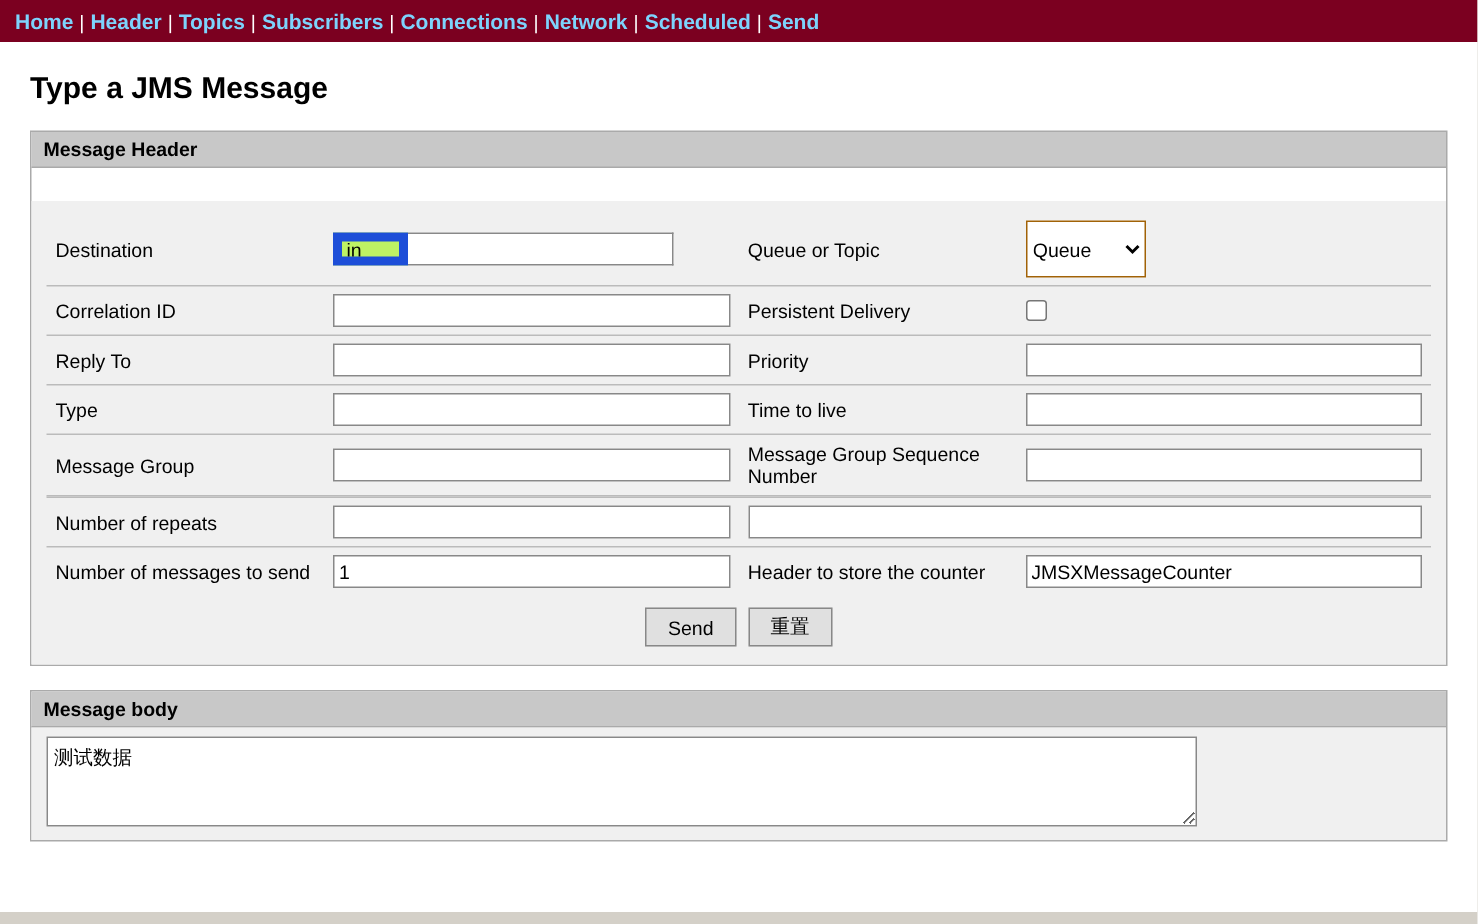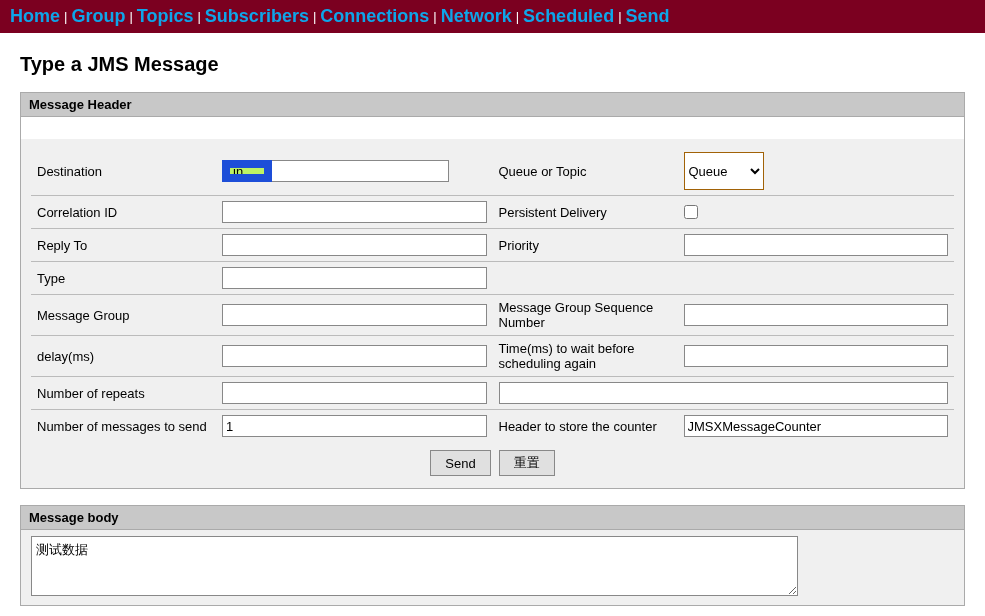--- a/index.html
+++ b/index.html
@@ -7,23 +7,23 @@
 
     
     #navbar {
       background: #7b0020;
       padding: 6px 10px;
       display: flex;
       align-items: center;
       gap: 0;
     }
     #navbar a {
-      color: #0ea5e9;
+      color: #7dd3fc;
       text-decoration: none;
-      font-size: 18px;
+      font-size: 14px;
       font-weight: bold;
     }
     #navbar span {
       color: #fff;
       font-size: 13px;
       margin: 0 4px;
     }
 
     
     #page-content {
@@ -86,21 +86,21 @@
       padding: 0 3px;
     }
     .destination-row {
       display: flex;
       align-items: center;
       gap: 0;
     }
     .destination-in {
       width: 50px;
       height: 22px;
-      border: 8px solid #1d4ed8;
+      border: 6px solid #1d4ed8;
       font-size: 13px;
       padding: 0 3px;
       background: #bef264;
     }
     .destination-name {
       flex: 1;
       height: 22px;
       border: 1px solid #888;
       border-left: none;
       background: #fff;
@@ -154,21 +154,21 @@
       border-top: 1px solid #bbb;
       margin: 0;
     }
   </style>
 </head>
 <body>
 
 <div id="navbar">
   <a>Home</a>
   <span> | </span>
-  <a>Group</a>
+  <a>Header</a>
   <span> | </span>
   <a>Topics</a>
   <span> | </span>
   <a>Subscribers</a>
   <span> | </span>
   <a>Connections</a>
   <span> | </span>
   <a>Network</a>
   <span> | </span>
   <a>Scheduled</a>
@@ -226,47 +226,41 @@
         </div>
       </div>
 
       <div class="divider"></div>
 
       <div class="form-grid">
         <div class="form-row">
           <div class="form-label">Type</div>
           <input class="form-input" type="text" value="" style="">
         </div>
+        <div class="form-row">
+          <div class="form-label">Time to live</div>
+          <input class="form-input" type="text" value="" style="">
+        </div>
       </div>
 
       <div class="divider"></div>
 
       <div class="form-grid">
         <div class="form-row">
           <div class="form-label">Message Group</div>
           <input class="form-input" type="text" value="" style="">
         </div>
         <div class="form-row">
           <div class="form-label">Message Group Sequence Number</div>
           <input class="form-input" type="text" value="" style="">
         </div>
       </div>
 
       <div class="divider"></div>
 
-      <div class="form-grid">
-        <div class="form-row">
-          <div class="form-label">delay(ms)</div>
-          <input class="form-input" type="text" value="" style="">
-        </div>
-        <div class="form-row">
-          <div class="form-label">Time(ms) to wait before scheduling again</div>
-          <input class="form-input" type="text" value="" style="">
-        </div>
-      </div>
 
       <div class="divider"></div>
 
       <div class="form-grid">
         <div class="form-row">
           <div class="form-label">Number of repeats</div>
           <input class="form-input" type="text" value="" style="">
         </div>
         <div class="form-row">
           <input class="form-input" type="text" value="" style="">

